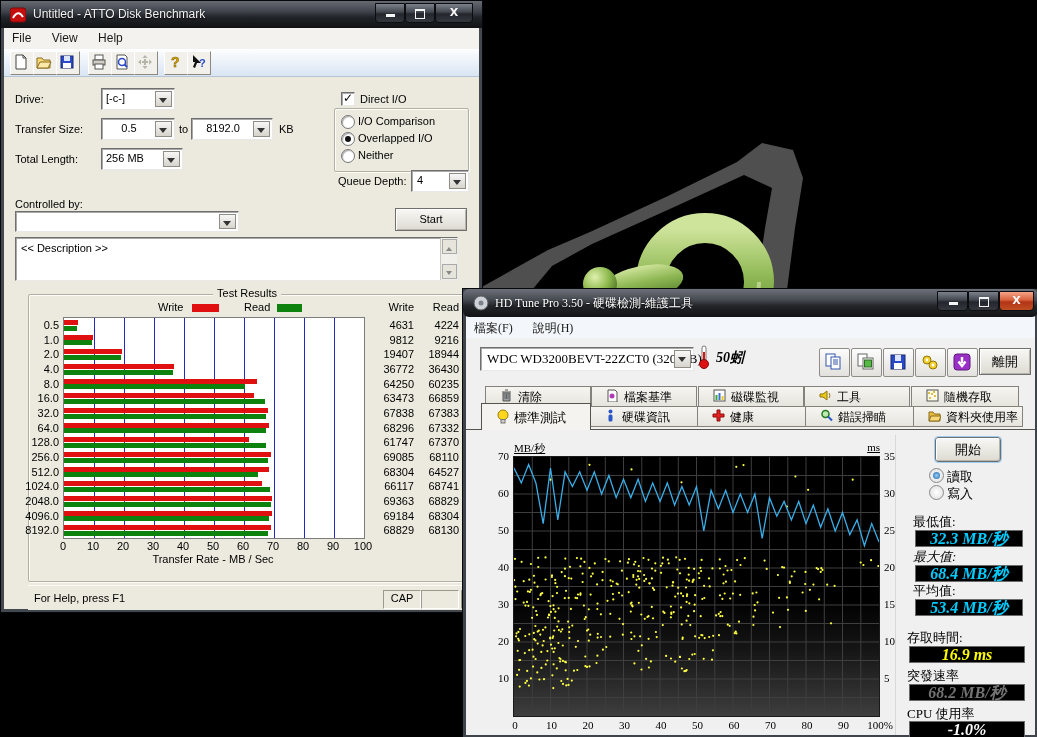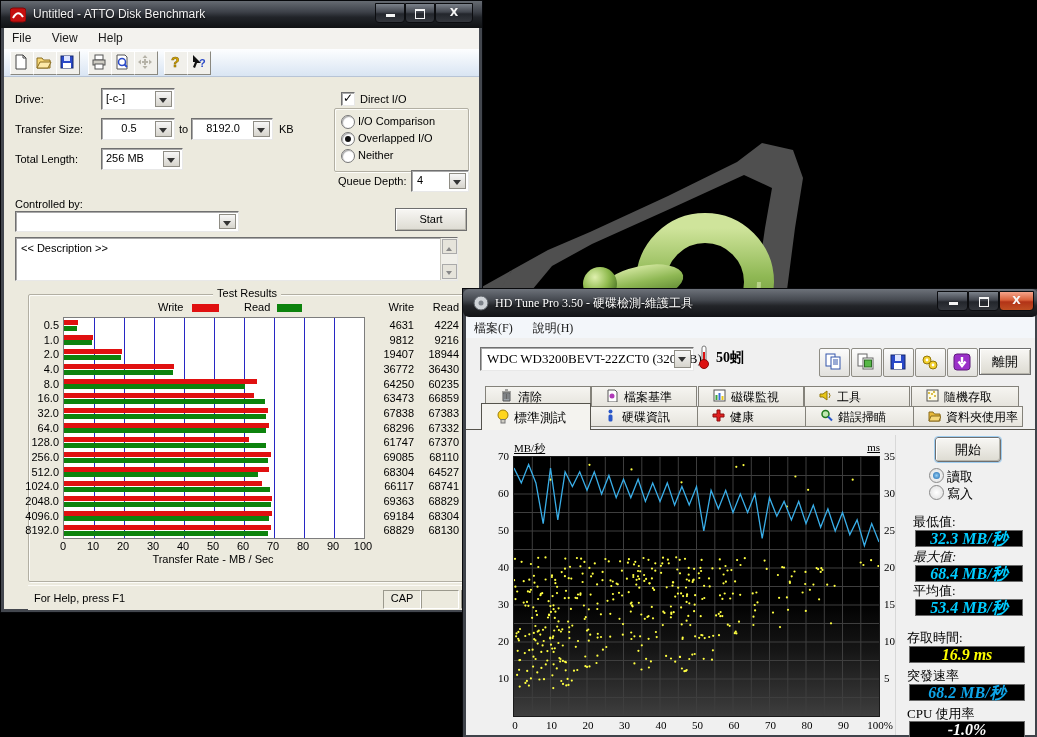--- a/index.html
+++ b/index.html
@@ -398,21 +398,21 @@
   <div class="abs toolbar">
     <div class="abs sunken" style="left:14px;top:9px;width:212px;height:22px;">
       <span style="position:absolute;left:6px;top:3px;font-size:13px;white-space:nowrap;">WDC WD3200BEVT-22ZCT0 (320 GB)</span>
       <div class="drop"></div>
       </div>
     <svg class="abs" style="left:232px;top:6px;" width="12" height="26">
       <rect x="4" y="2" width="4" height="16" rx="2" fill="#fff" stroke="#777"></rect>
       <rect x="5" y="8" width="2" height="10" fill="#d11"></rect>
       <circle cx="6" cy="20" r="4.5" fill="#d11" stroke="#8a0c0c"></circle>
       </svg>
-    <span class="abs" style="left:250px;top:11px;font-size:14px;font-weight:bold;">50蚓</span>
+    <span class="abs" style="left:250px;top:11px;font-size:14px;font-weight:bold;font-style:italic;">50蚓</span>
     <div class="hbtn" style="left:353px;">
       <svg width="18" height="18">
           <rect x="1" y="1" width="9" height="12" fill="#fff" stroke="#3355aa"></rect>
           <rect x="6" y="4" width="9" height="12" fill="#fff" stroke="#3355aa"></rect>
           <path d="M8 7h5M8 9h5M8 11h5" stroke="#3355aa"></path>
         </svg>
       </div>
     <div class="hbtn" style="left:385px;">
       <svg width="18" height="18">
           <rect x="1" y="1" width="9" height="12" fill="#fff" stroke="#666"></rect>
@@ -1002,21 +1002,21 @@
   <span class="abs" style="left:450px;top:224px;font-size:13px;">最低值:</span>
   <div class="valuebox" style="left:452px;top:241px;width:106px;height:15px;color:#00ccff;"><span>32.3 MB/秒</span></div>
   <span class="abs" style="left:450px;top:259px;font-size:13px;font-style:italic;">最大值:</span>
   <div class="valuebox" style="left:452px;top:276px;width:106px;height:15px;color:#00ccff;"><span>68.4 MB/秒</span></div>
   <span class="abs" style="left:450px;top:293px;font-size:13px;">平均值:</span>
   <div class="valuebox" style="left:452px;top:310px;width:106px;height:15px;color:#00ccff;"><span>53.4 MB/秒</span></div>
 
   <span class="abs" style="left:444px;top:340px;font-size:13px;">存取時間:</span>
   <div class="valuebox" style="left:446px;top:357px;width:114px;height:15px;color:#ffff00;"><span>16.9 ms</span></div>
   <span class="abs" style="left:444px;top:378px;font-size:13px;">突發速率</span>
-  <div class="valuebox" style="left:446px;top:395px;width:114px;height:15px;color:#0ea5e9;"><span>68.2 MB/秒</span></div>
+  <div class="valuebox" style="left:446px;top:395px;width:114px;height:15px;color:#737373;"><span>68.2 MB/秒</span></div>
   <span class="abs" style="left:444px;top:416px;font-size:13px;">CPU 使用率</span>
   <div class="valuebox" style="left:446px;top:432px;width:114px;height:15px;color:#ffffff;"><span>-1.0%</span></div>
 <div id="hdt-ticks" style="position: absolute;">
       <div class="ptick" style="left: 22px; width: 24px; text-align: right; top: 161px;">70</div>
       <div class="ptick" style="left: 22px; width: 24px; text-align: right; top: 198px;">60</div>
       <div class="ptick" style="left: 22px; width: 24px; text-align: right; top: 235px;">50</div>
       <div class="ptick" style="left: 22px; width: 24px; text-align: right; top: 272px;">40</div>
       <div class="ptick" style="left: 22px; width: 24px; text-align: right; top: 309px;">30</div>
       <div class="ptick" style="left: 22px; width: 24px; text-align: right; top: 346px;">20</div>
       <div class="ptick" style="left: 22px; width: 24px; text-align: right; top: 383px;">10</div>

